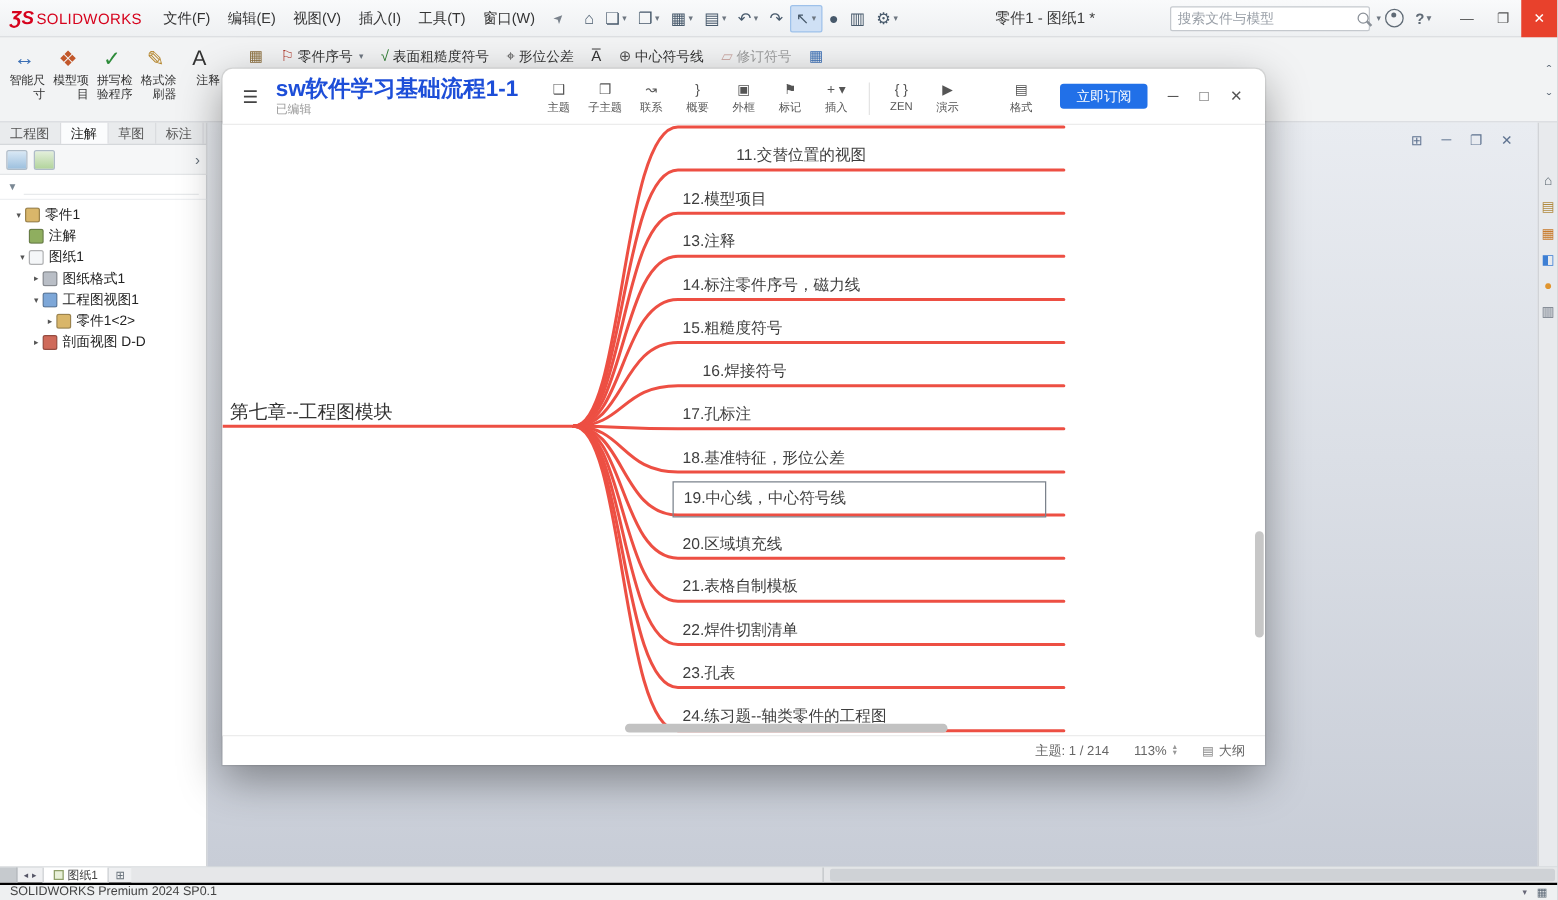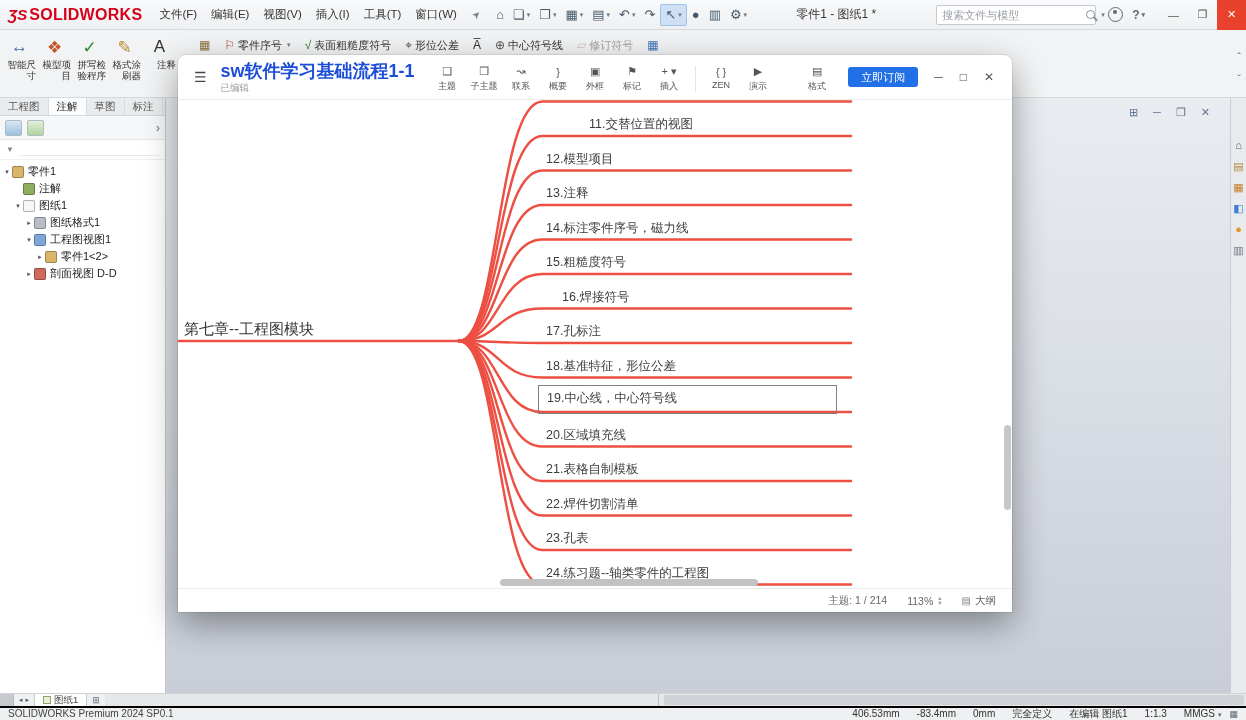--- a/index.html
+++ b/index.html
@@ -3,21 +3,21 @@
 <meta charset="utf-8">
 <style>
   *{box-sizing:border-box;margin:0;padding:0}
   body{font-family:"Liberation Sans",sans-serif;background:#9aa0a8}
   .screen{width:1246px;height:720px;position:relative;overflow:hidden;background:#eceef0;font-size:12px;color:#333}
 
   
   .titlebar{height:30px;display:flex;align-items:center;background:linear-gradient(#f9fafb,#eef0f2);border-bottom:1px solid #d8dadd;padding-left:8px}
   .logo{display:flex;align-items:baseline;margin-right:10px}
   .logo-mark{color:#d6021c;font-weight:bold;font-style:italic;font-size:15px;margin-right:2px}
-  .logo-text{color:#d6021c;font-weight:bold;font-size:16px;letter-spacing:.3px}
+  .logo-text{color:#d6021c;font-weight:normal;font-size:12px;letter-spacing:.3px}
   .menu-bar{display:flex;font-size:11.5px;color:#333}
   .menu-item{padding:0 7px;cursor:default}
   .pin-icon{color:#7a828c;margin:0 8px;display:inline-block;transform:rotate(-45deg);font-size:10px}
   .quick-toolbar{display:flex;align-items:center;gap:1px;margin-left:4px}
   .qi{height:22px;padding:0 4px;display:flex;align-items:center;justify-content:center;color:#47596b;font-size:13px;border-radius:2px}
   .qi.sel{background:#cfe0f5;border:1px solid #9ec1ea}
   .caret{font-size:7px;color:#6d7680;margin-left:2px}
   .doc-title{margin-left:auto;margin-right:60px;font-size:12px;color:#3a3a3a}
   .search-box{width:160px;height:20px;background:#fff;border:1px solid #c5c9ce;border-radius:2px;display:flex;align-items:center;padding:0 5px}
   .search-input{border:none;outline:none;flex:1;font-size:11px;background:transparent;color:#444;font-family:"Liberation Sans",sans-serif}
@@ -265,21 +265,21 @@
       <div class="panel-toolbar">
         <span class="pt-icon a"></span>
         <span class="pt-icon b"></span>
         <span class="flyout">›</span>
       </div>
       <div class="filter-row">
         <span class="funnel">▼</span>
         <span class="filter-box"></span>
       </div>
       <div class="tree">
-          <div class="tree-row" style="padding-left: 2px;">
+          <div class="tree-row" style="padding-left: 10px;">
             <span class="tr-arrow">▾</span>
             <span class="tr-icon" style="background: rgb(217, 182, 106);"></span>
             <span class="tr-label">零件1</span>
           </div>
           <div class="tree-row" style="padding-left: 13px;">
             <span class="tr-arrow"></span>
             <span class="tr-icon" style="background: rgb(143, 174, 95);"></span>
             <span class="tr-label">注解</span>
           </div>
           <div class="tree-row" style="padding-left: 13px;">
@@ -341,29 +341,20 @@
     </span>
     <span class="add-sheet">⊞</span>
     <span class="hscroll">
       <span class="hdivider"></span>
       <span class="hthumb"></span>
     </span>
   </div>
 
   <footer class="statusbar">
     <span class="sb-left">SOLIDWORKS Premium 2024 SP0.1</span>
-    <span class="status-fields">
-        <span class="sb-field">406.53mm</span>
-        <span class="sb-field">-83.4mm</span>
-        <span class="sb-field">0mm</span>
-        <span class="sb-field">完全定义</span>
-        <span class="sb-field">在编辑 图纸1</span>
-        <span class="sb-field">1:1.3</span>
-        <span class="sb-field">MMGS</span>
-      </span>
     <span class="units-caret">▾</span>
     <span class="sb-end">▦</span>
   </footer>
 
   <div class="mm-window">
     <div class="mm-titlebar">
       <span class="hamburger">☰</span>
       <div class="mm-title-block">
         <span class="mm-title">sw软件学习基础流程1-1</span>
         <span class="mm-subtitle">已编辑</span>

